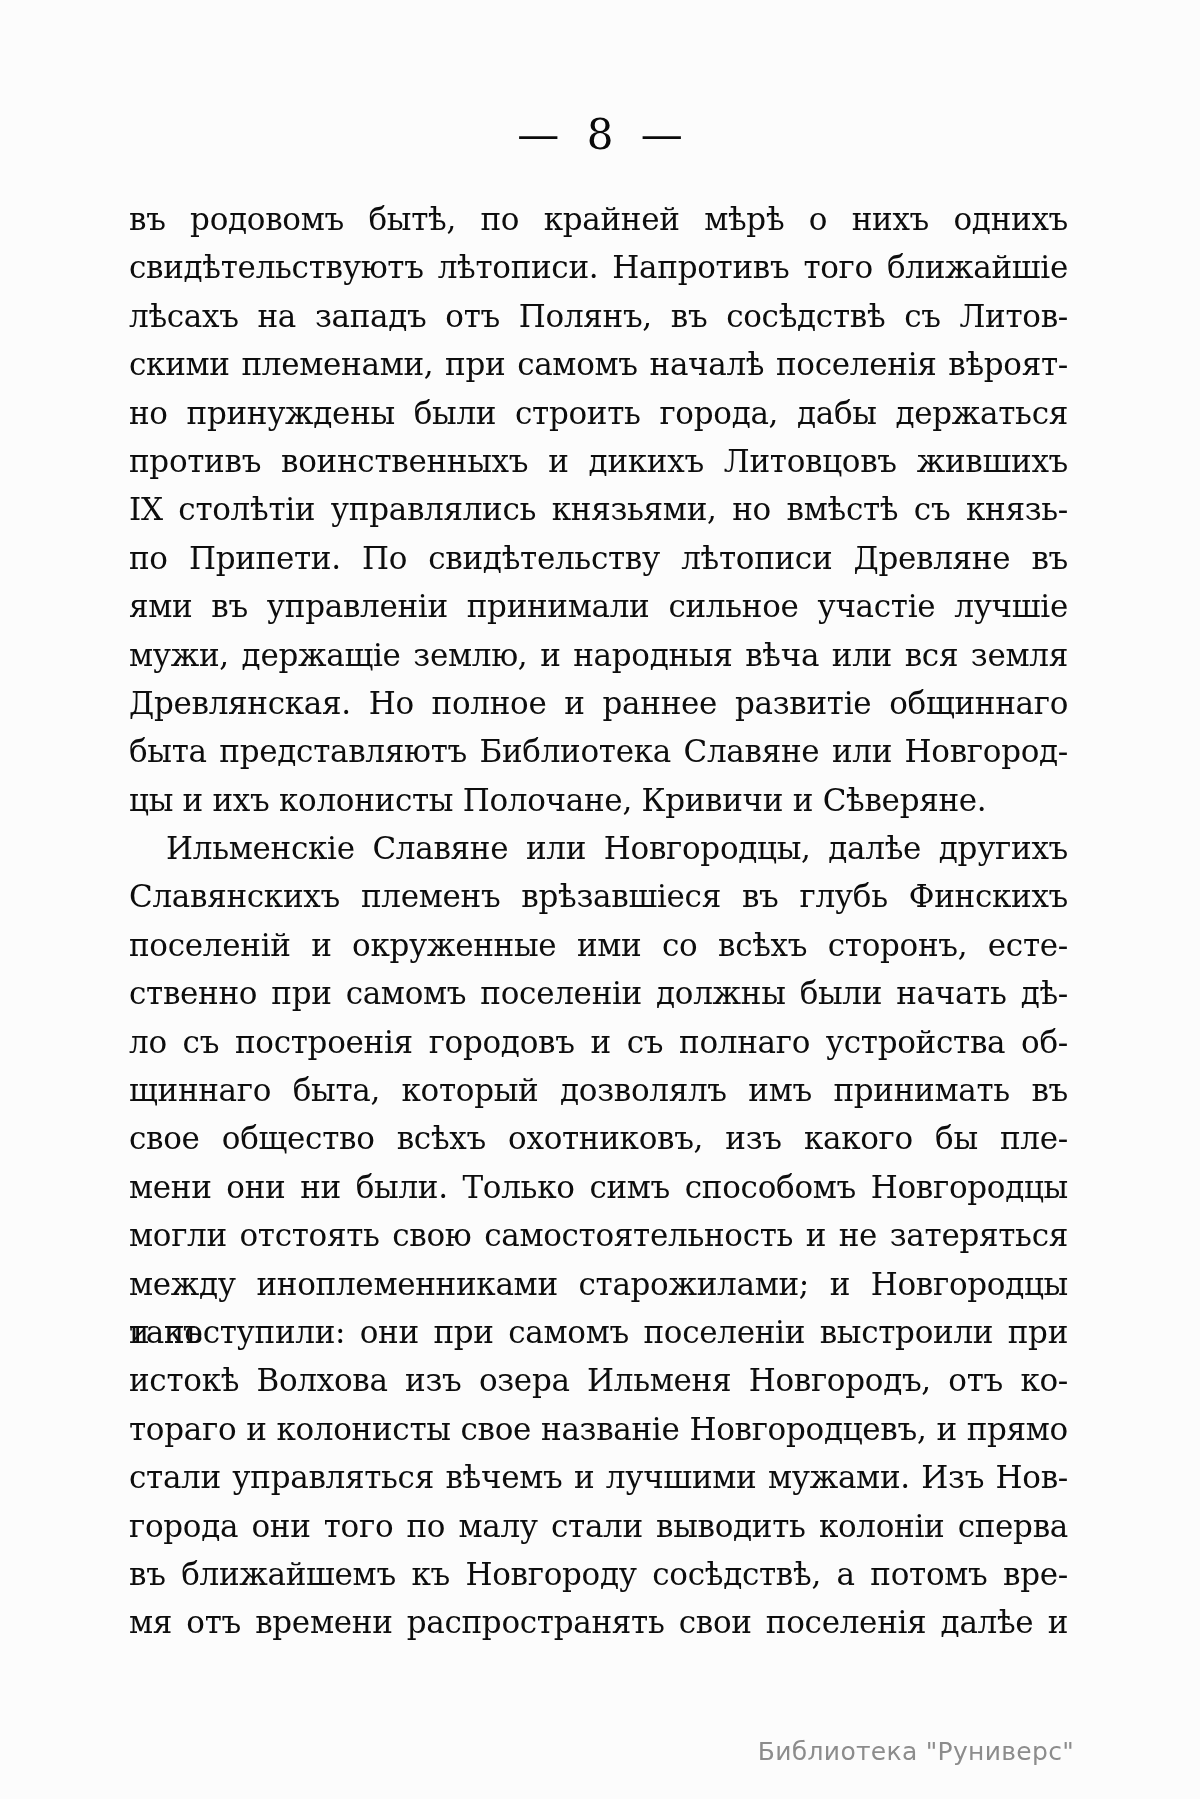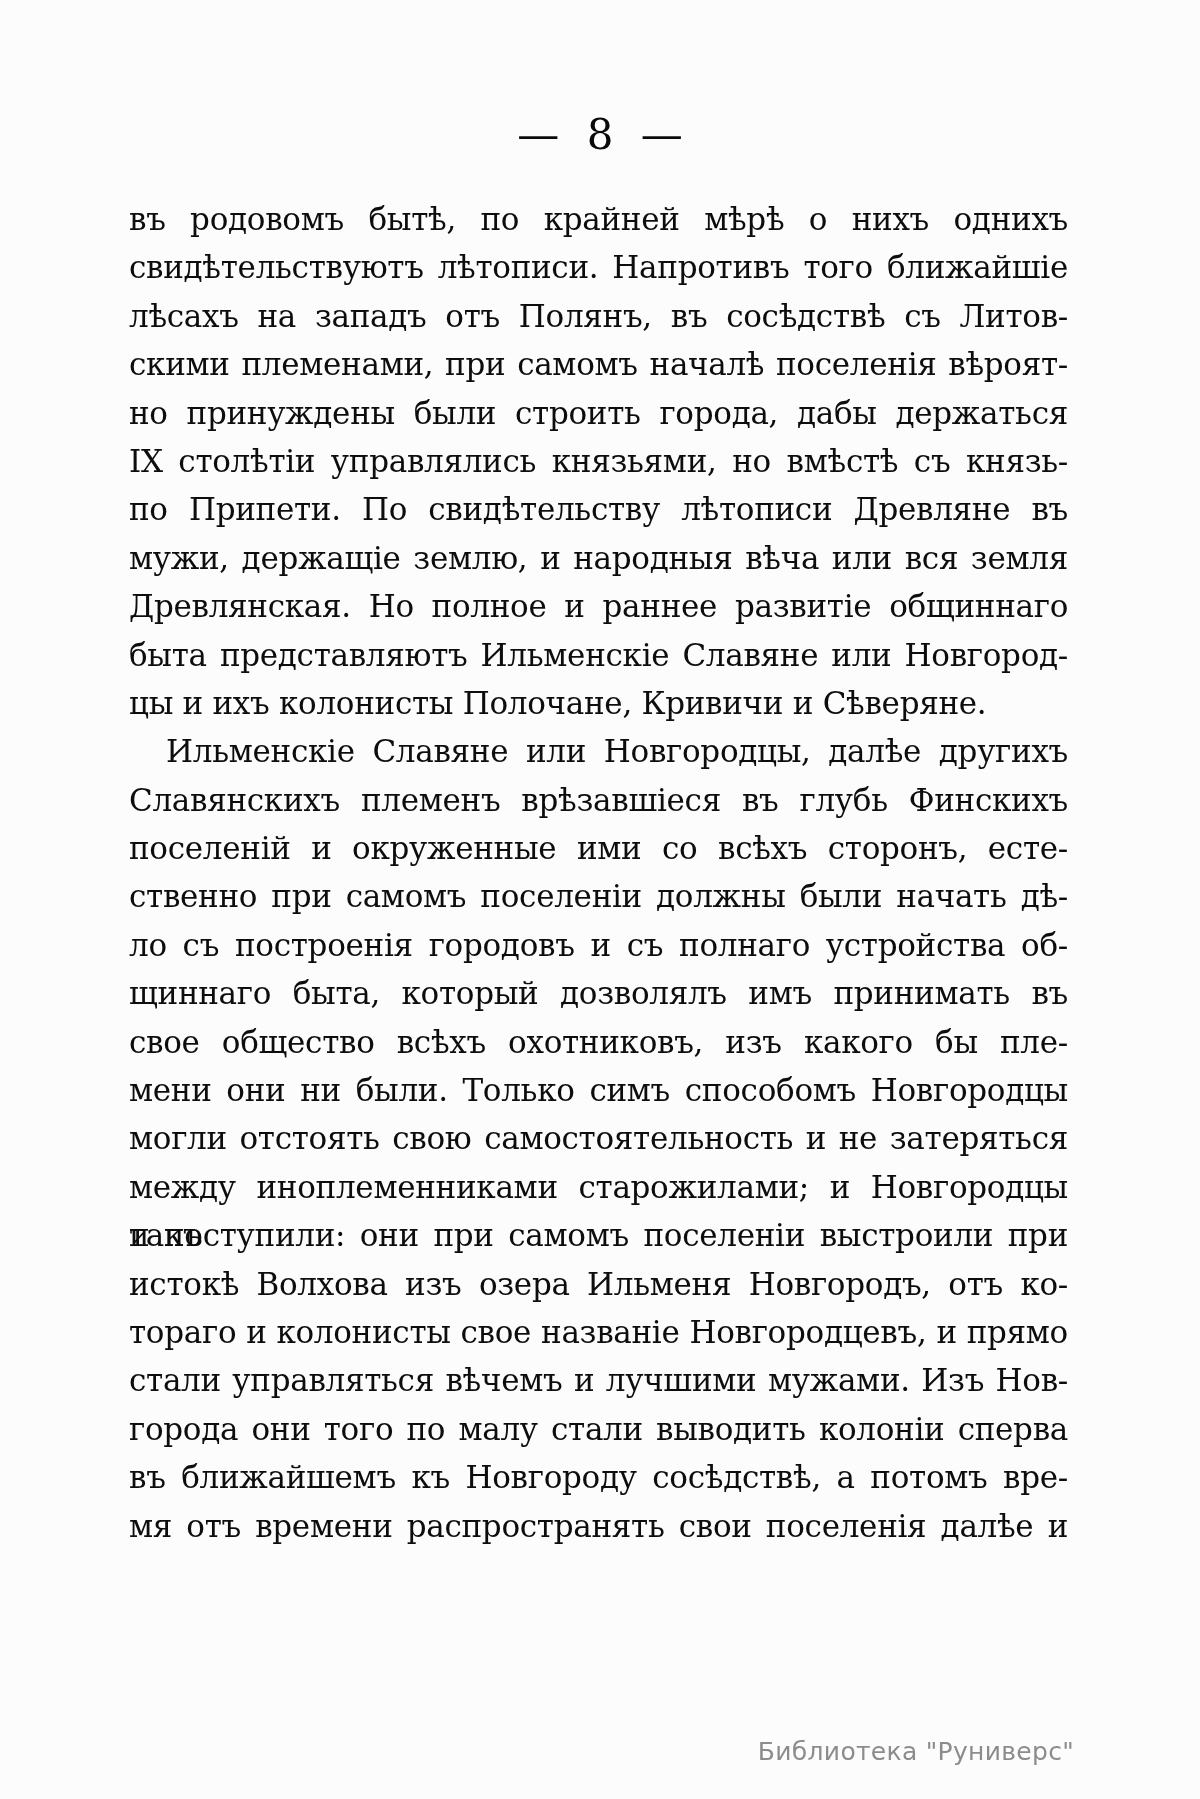--- a/index.html
+++ b/index.html
@@ -68,25 +68,27 @@
 
   <div class="page-number">— 8 —</div>
 
   <div class="text-block">
 
     <div class="line">въ родовомъ бытѣ, по крайней мѣрѣ о нихъ однихъ</div>
     <div class="line">свидѣтельствуютъ лѣтописи. Напротивъ того ближайшіе</div>
     <div class="line">лѣсахъ на западъ отъ Полянъ, въ сосѣдствѣ съ Литов-</div>
     <div class="line">скими племенами, при самомъ началѣ поселенія вѣроят-</div>
     <div class="line">но принуждены были строить города, дабы держаться</div>
+    <div class="line">противъ воинственныхъ и дикихъ Литовцовъ жившихъ</div>
     <div class="line">IX столѣтіи управлялись князьями, но вмѣстѣ съ князь-</div>
     <div class="line">по Припети. По свидѣтельству лѣтописи Древляне въ</div>
+    <div class="line">ями въ управленіи принимали сильное участіе лучшіе</div>
     <div class="line">мужи, держащіе землю, и народныя вѣча или вся земля</div>
     <div class="line">Древлянская. Но полное и раннее развитіе общиннаго</div>
-    <div class="line">быта представляютъ Ильменскіе Славяне или Новгород-</div>
+    <div class="line">быта представляютъ Библиотека Славяне или Новгород-</div>
     <div class="line para-end">цы и ихъ колонисты Полочане, Кривичи и Сѣверяне.</div>
 
     <div class="line indent">Ильменскіе Славяне или Новгородцы, далѣе другихъ</div>
     <div class="line">Славянскихъ племенъ врѣзавшіеся въ глубь Финскихъ</div>
     <div class="line">поселеній и окруженные ими со всѣхъ сторонъ, есте-</div>
     <div class="line">ственно при самомъ поселеніи должны были начать дѣ-</div>
     <div class="line">ло съ построенія городовъ и съ полнаго устройства об-</div>
     <div class="line">щиннаго быта, который дозволялъ имъ принимать въ</div>
     <div class="line">свое общество всѣхъ охотниковъ, изъ какого бы пле-</div>
     <div class="line">мени они ни были. Только симъ способомъ Новгородцы</div>

